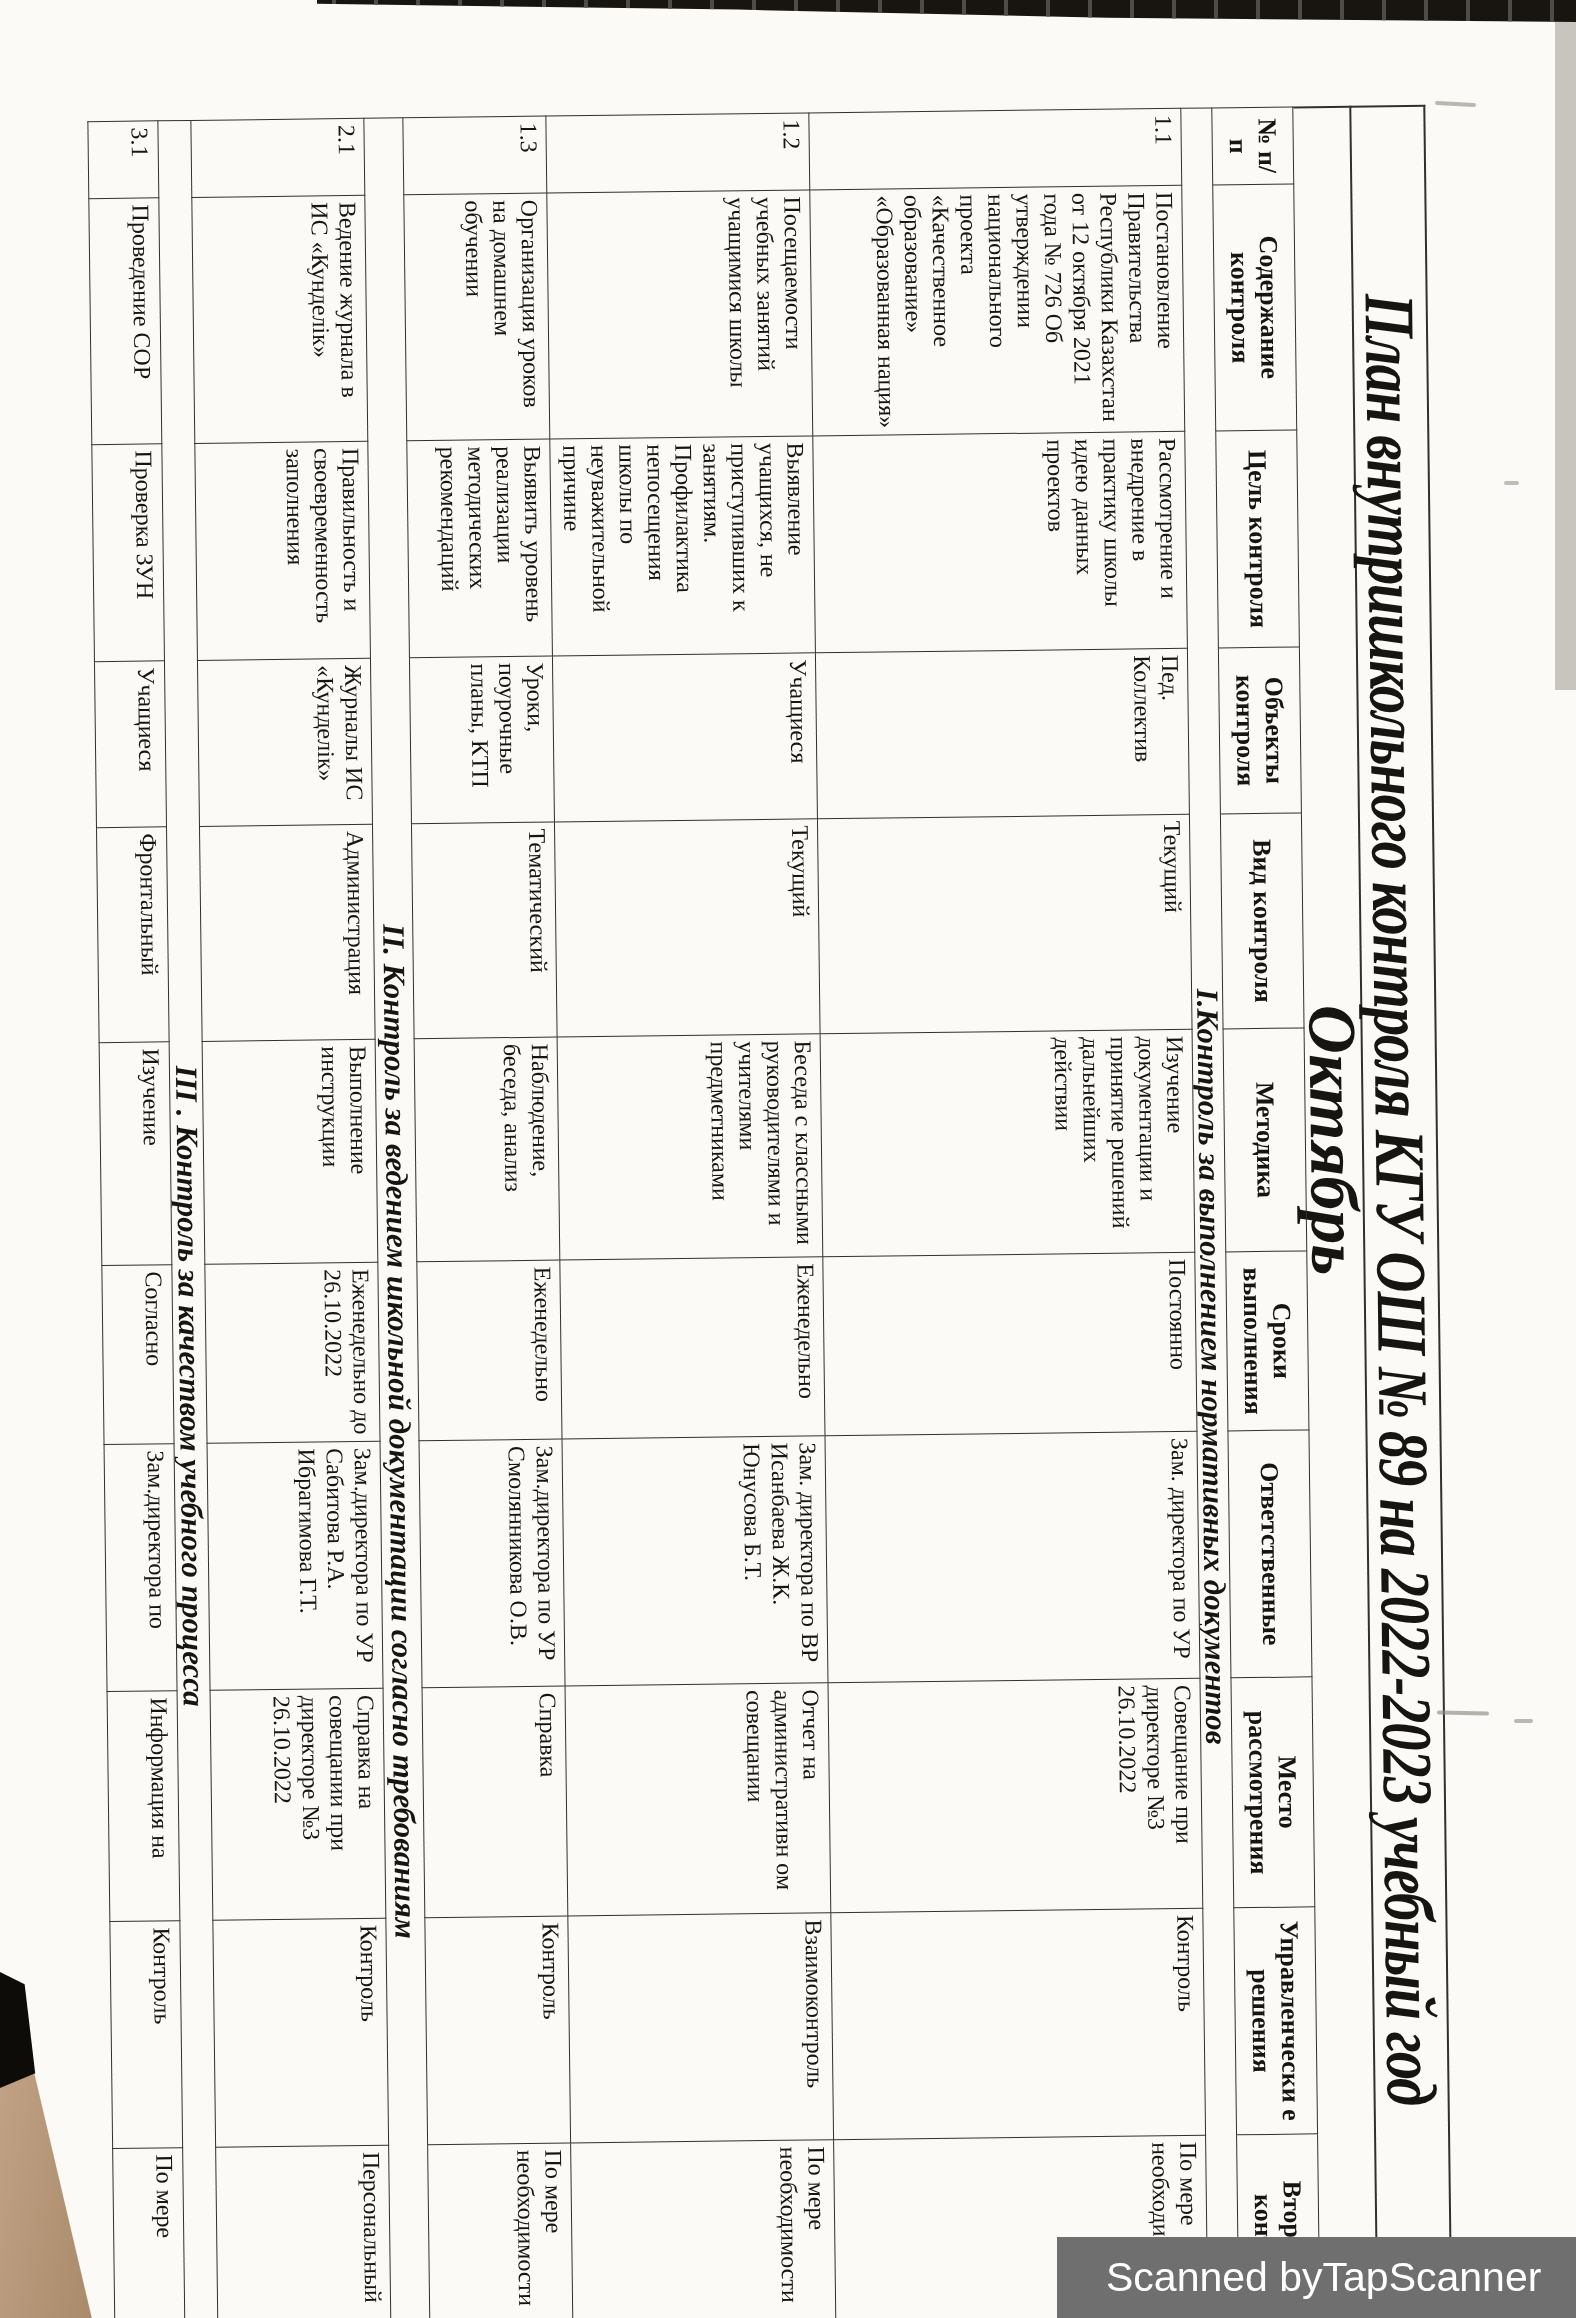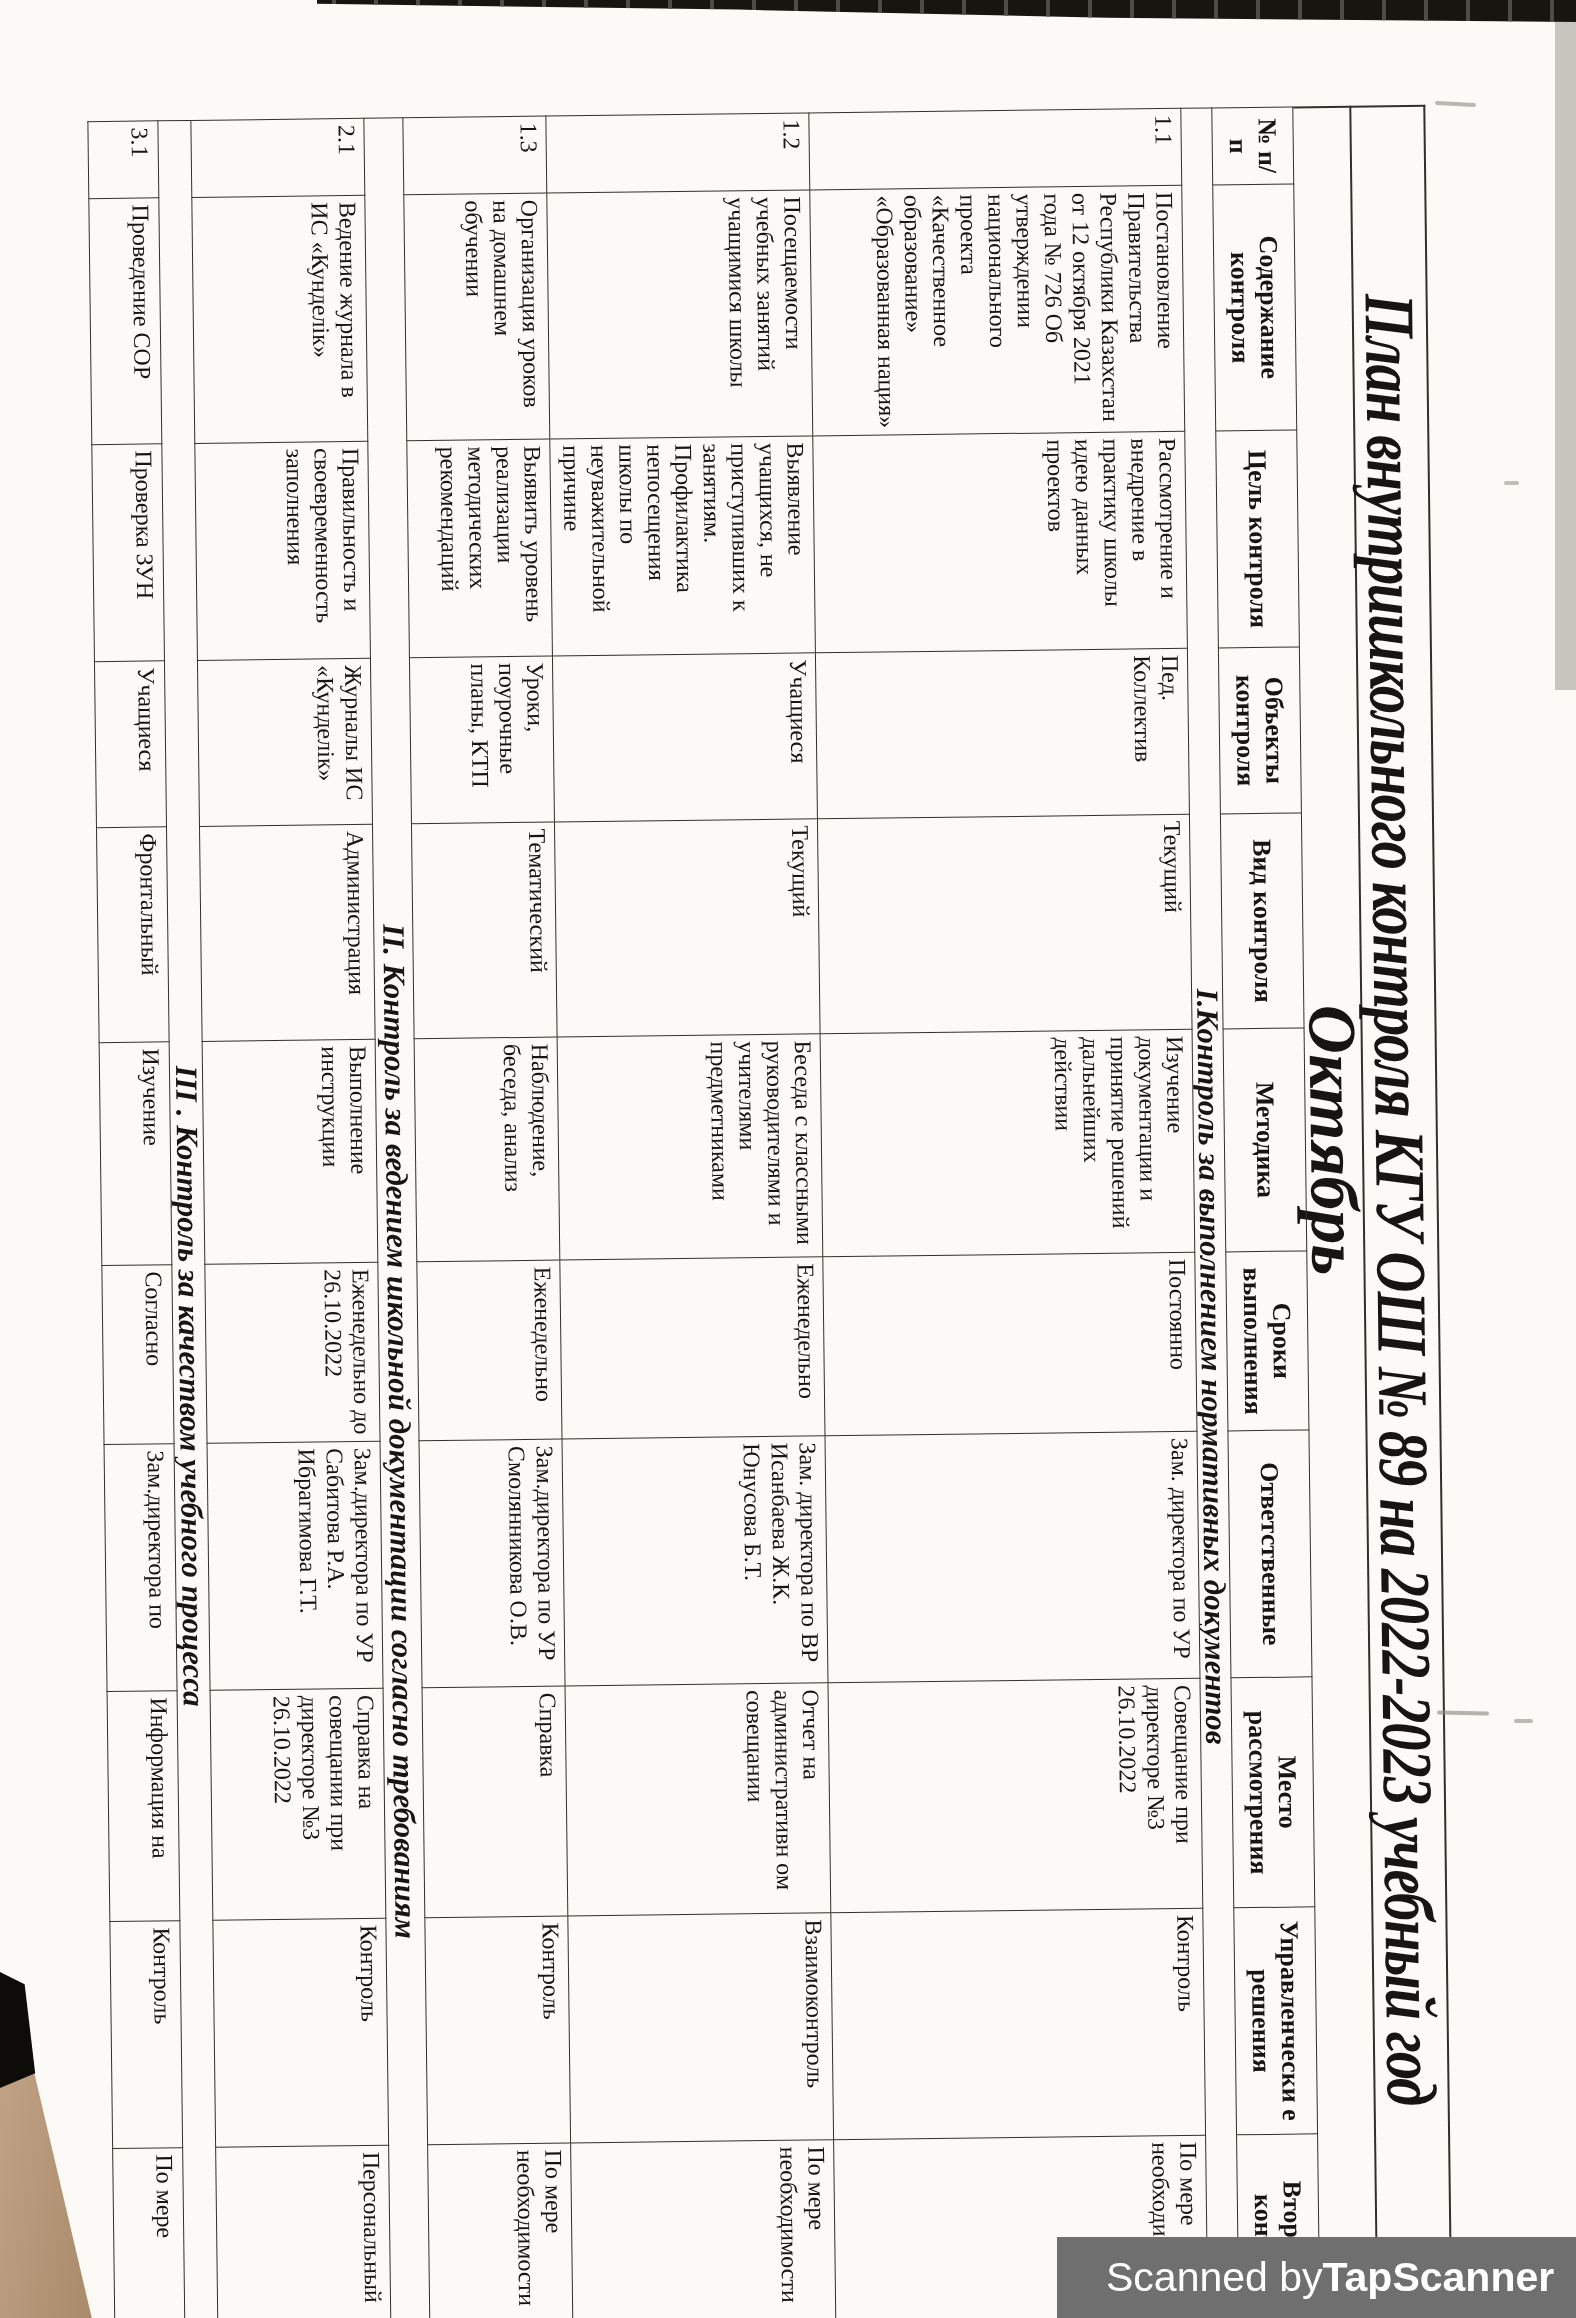--- a/index.html
+++ b/index.html
@@ -84,21 +84,21 @@
   .pm1{left:1435px;top:102px;width:41px;height:4.4px;background:#98938b;transform:rotate(3deg);}
   .pm2{left:1504px;top:481px;width:14.8px;height:3.7px;background:#a39d95;}
   .pm3{left:1437px;top:1711px;width:52px;height:3.7px;background:#8f8a83;transform:rotate(1deg);}
   .pm4{left:1514px;top:1719px;width:19px;height:3.7px;background:#9a948c;}
   .tap-bar{
     position:absolute;left:1057px;top:2237px;width:520px;height:81px;z-index:10;
     background:#6f6f6f;display:flex;align-items:center;
     font-family:"Liberation Sans","DejaVu Sans",sans-serif;
     color:#ffffff;font-size:41px;padding-left:49px;box-sizing:border-box;
   }
-  .tap-bar b{font-weight:bold;}
+  .tap-bar b{font-weight:normal;}
 </style>
 </head>
 <body>
 
 <div class="readable">
 
   <div class="title-box">
     <div class="title-text">План внутришкольного контроля КГУ ОШ № 89 на 2022-2023 учебный год</div>
   </div>
 

